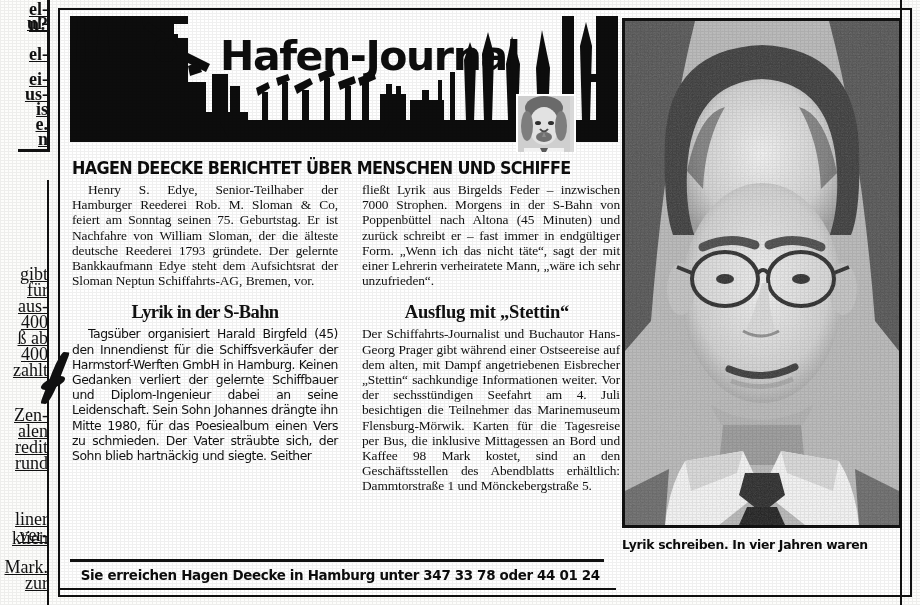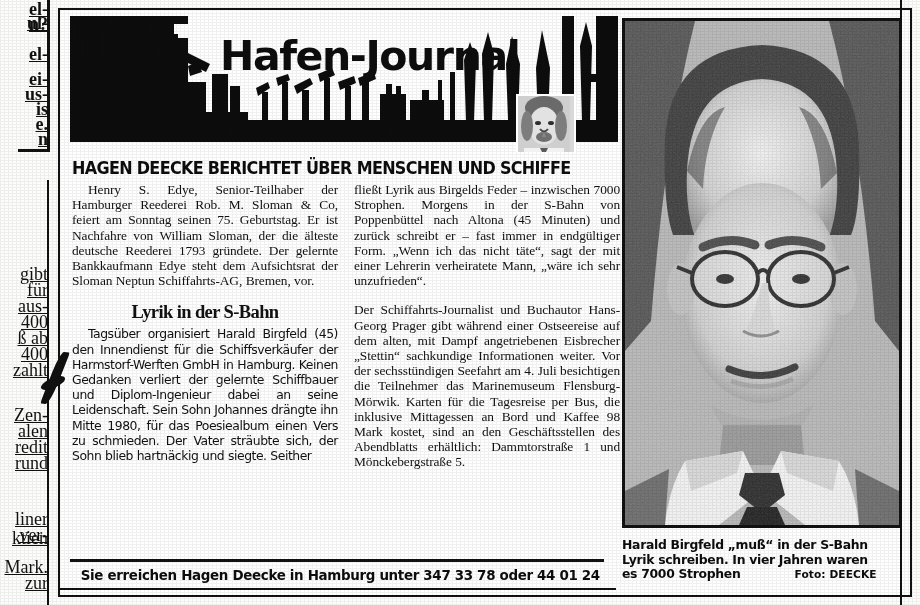--- a/index.html
+++ b/index.html
@@ -156,21 +156,21 @@
   p.body {
     margin: 0;
     font-family: "Liberation Serif", serif;
     font-size: 13.4px;
     line-height: 15.2px;
     text-align: justify;
     text-indent: 16px;
     letter-spacing: -0.1px;
     word-spacing: 0.2px;
   }
-  p.body.noind { text-indent: 0; }
+  p.body.noind { text-indent: 0; margin-left: 8px; }
   p.sans {
     font-family: "DejaVu Sans", sans-serif;
     font-size: 12.4px;
     line-height: 15.2px;
     letter-spacing: -0.45px;
     font-weight: 400;
   }
   .gap-md { height: 14px; }
 
   
@@ -386,20 +386,21 @@
       <div class="col">
         <p class="body">Henry S. Edye, Senior-Teilhaber der Hamburger Reederei Rob. M. Sloman &amp; Co, feiert am Sonntag seinen 75. Geburtstag. Er ist Nachfahre von William Sloman, der die älteste deutsche Reederei 1793 gründete. Der gelernte Bankkaufmann Edye steht dem Aufsichtsrat der Sloman Neptun Schiffahrts-AG, Bremen, vor.</p>
         <div class="gap-md"></div>
         <h2 class="head-serif tight">Lyrik in der S-Bahn</h2>
         <p class="body sans">Tagsüber organisiert Harald Birgfeld (45) den Innendienst für die Schiffsverkäufer der Harmstorf-Werften GmbH in Hamburg. Keinen Gedanken verliert der gelernte Schiffbauer und Diplom-Ingenieur dabei an seine Leidenschaft. Sein Sohn Johannes drängte ihn Mitte 1980, für das Poesiealbum einen Vers zu schmieden. Der Vater sträubte sich, der Sohn blieb hartnäckig und siegte. Seither</p>
       </div>
 
       <div class="col">
         <p class="body noind">fließt Lyrik aus Birgelds Feder – inzwischen 7000 Strophen. Morgens in der S-Bahn von Poppenbüttel nach Altona (45 Minuten) und zurück schreibt er – fast immer in endgültiger Form. „Wenn ich das nicht täte“, sagt der mit einer Lehrerin verheiratete Mann, „wäre ich sehr unzufrieden“.</p>
         <div class="gap-md"></div>
+        <h2 class="head-serif">Ausflug mit „Stettin“</h2>
         <p class="body noind">Der Schiffahrts-Journalist und Buchautor Hans-Georg Prager gibt während einer Ostseereise auf dem alten, mit Dampf angetriebenen Eisbrecher „Stettin“ sachkundige Informationen weiter. Vor der sechsstündigen Seefahrt am 4. Juli besichtigen die Teilnehmer das Marinemuseum Flensburg-Mörwik. Karten für die Tagesreise per Bus, die inklusive Mittagessen an Bord und Kaffee 98 Mark kostet, sind an den Geschäftsstellen des Abendblatts erhältlich: Dammtorstraße 1 und Mönckebergstraße 5.</p>
       </div>
 
     </div>
 
     <div class="footer-rule-top"></div>
     <div class="footer-text">Sie erreichen Hagen Deecke in Hamburg unter 347 33 78 oder 44 01 24</div>
     <div class="footer-rule-bottom"></div>
 
     <div class="photo-wrap">
@@ -472,25 +473,21 @@
           <path d="M120,452 L154,452 L160,474 L137,492 L114,474 Z" fill="#2a2a2a"></path>
           <path d="M122,486 L152,486 L160,504 L114,504 Z" fill="#1f1f1f"></path>
 
           <rect width="274" height="504" filter="url(#halftone)" fill="none"></rect>
           <rect width="274" height="504" fill="url(#dots)" opacity="0"></rect>
         </svg>
       </div>
     </div>
 
     <div class="caption">
-      <div class="cap-line">Harald Birgfeld „muß“ in der S-Bahn</div>
       <div class="cap-line">Lyrik schreiben. In vier Jahren waren</div>
-      <div class="cap-line">
-        <span>es 7000 Strophen</span><span class="credit">Foto: DEECKE</span>
-      </div>
     </div>
 
   </div>
 
   <div class="smudge"></div>
   <div class="smudge2"></div>
 
   <div class="right-rule"></div>
   <div class="bottom-rule"></div>
 

